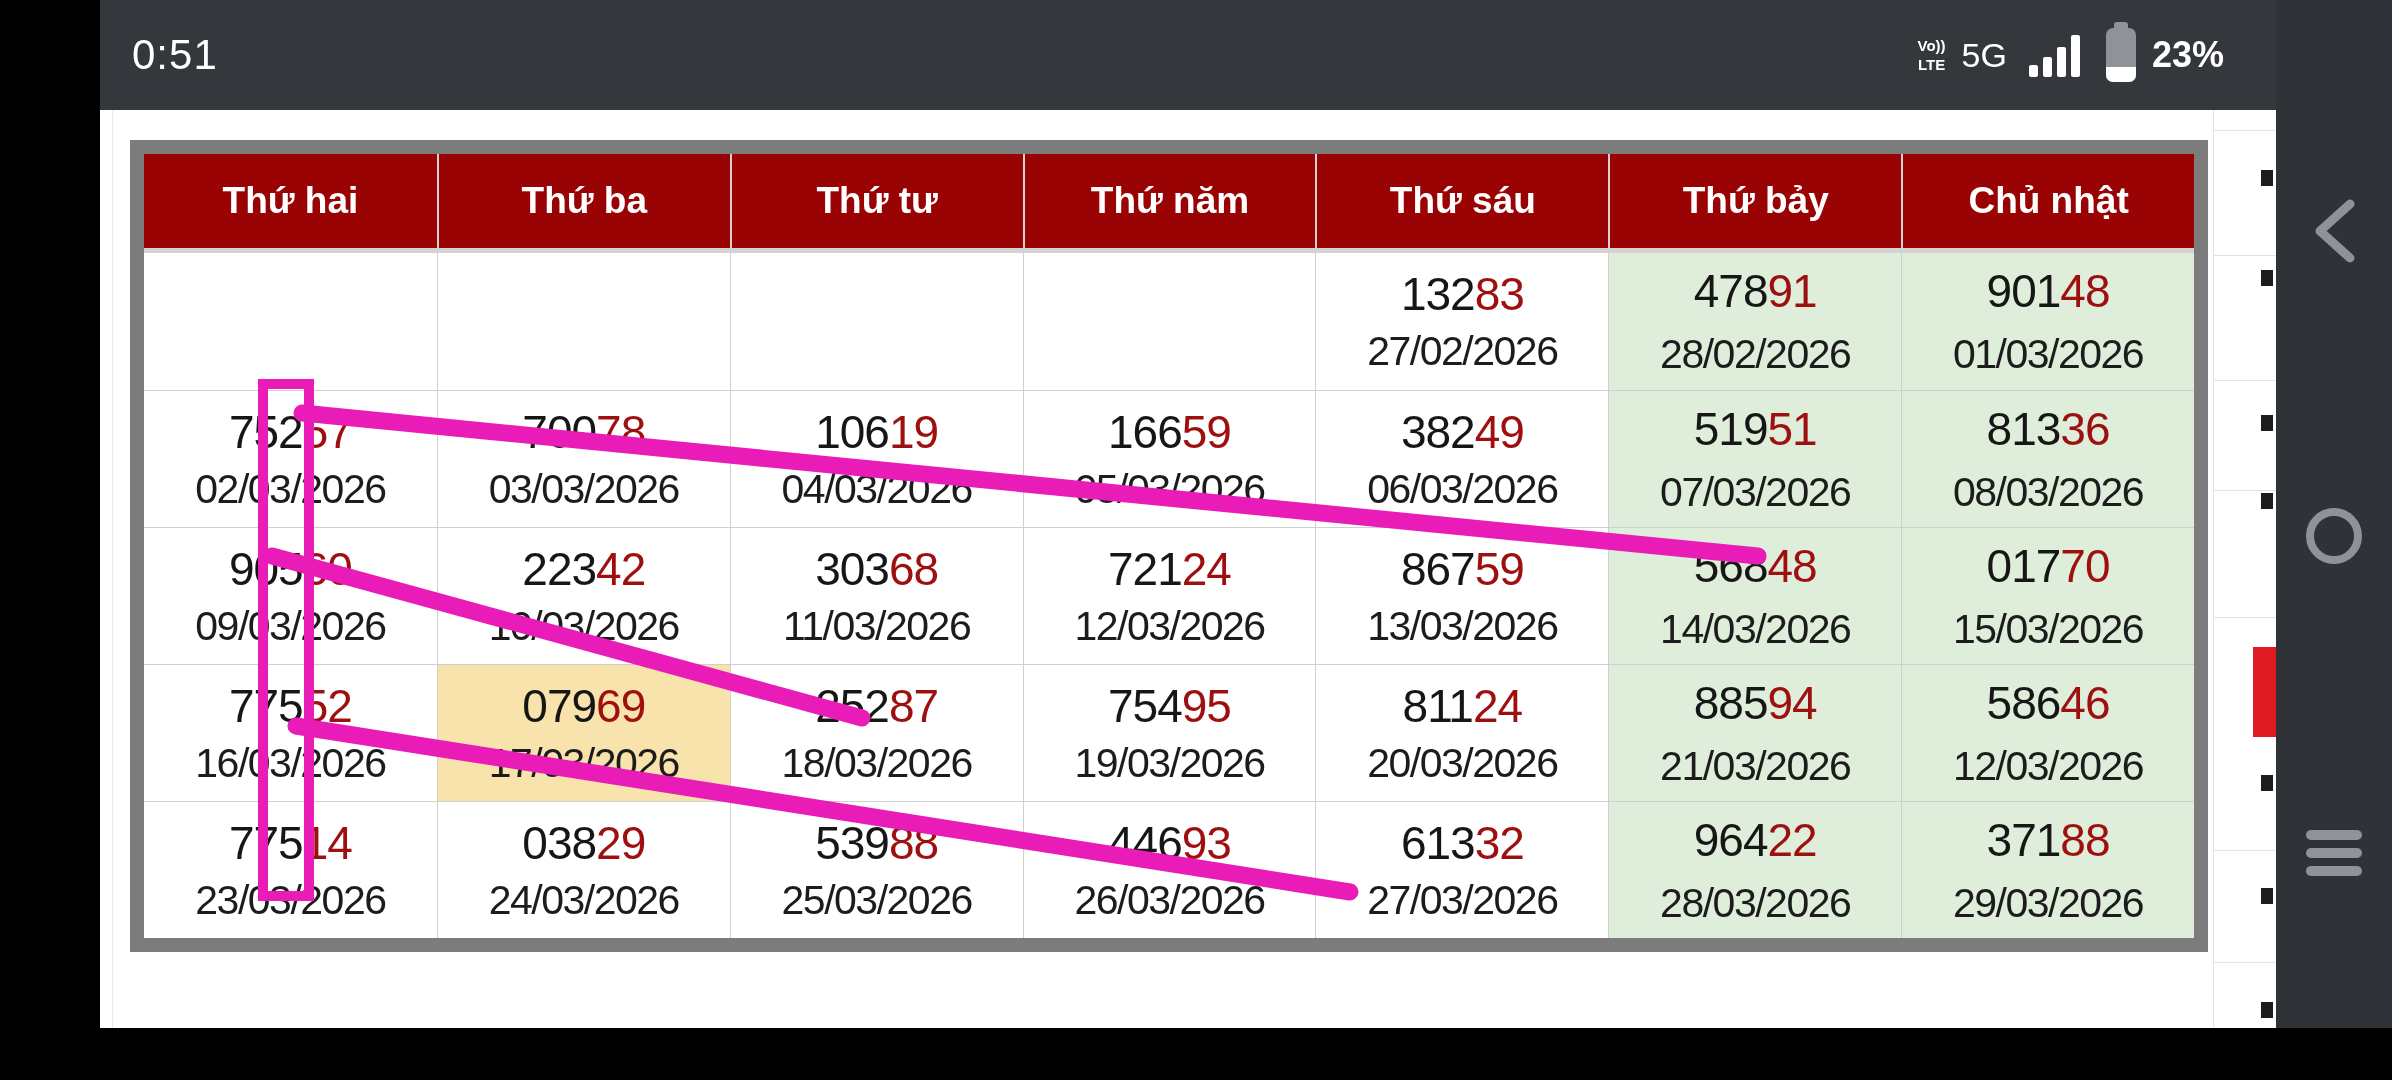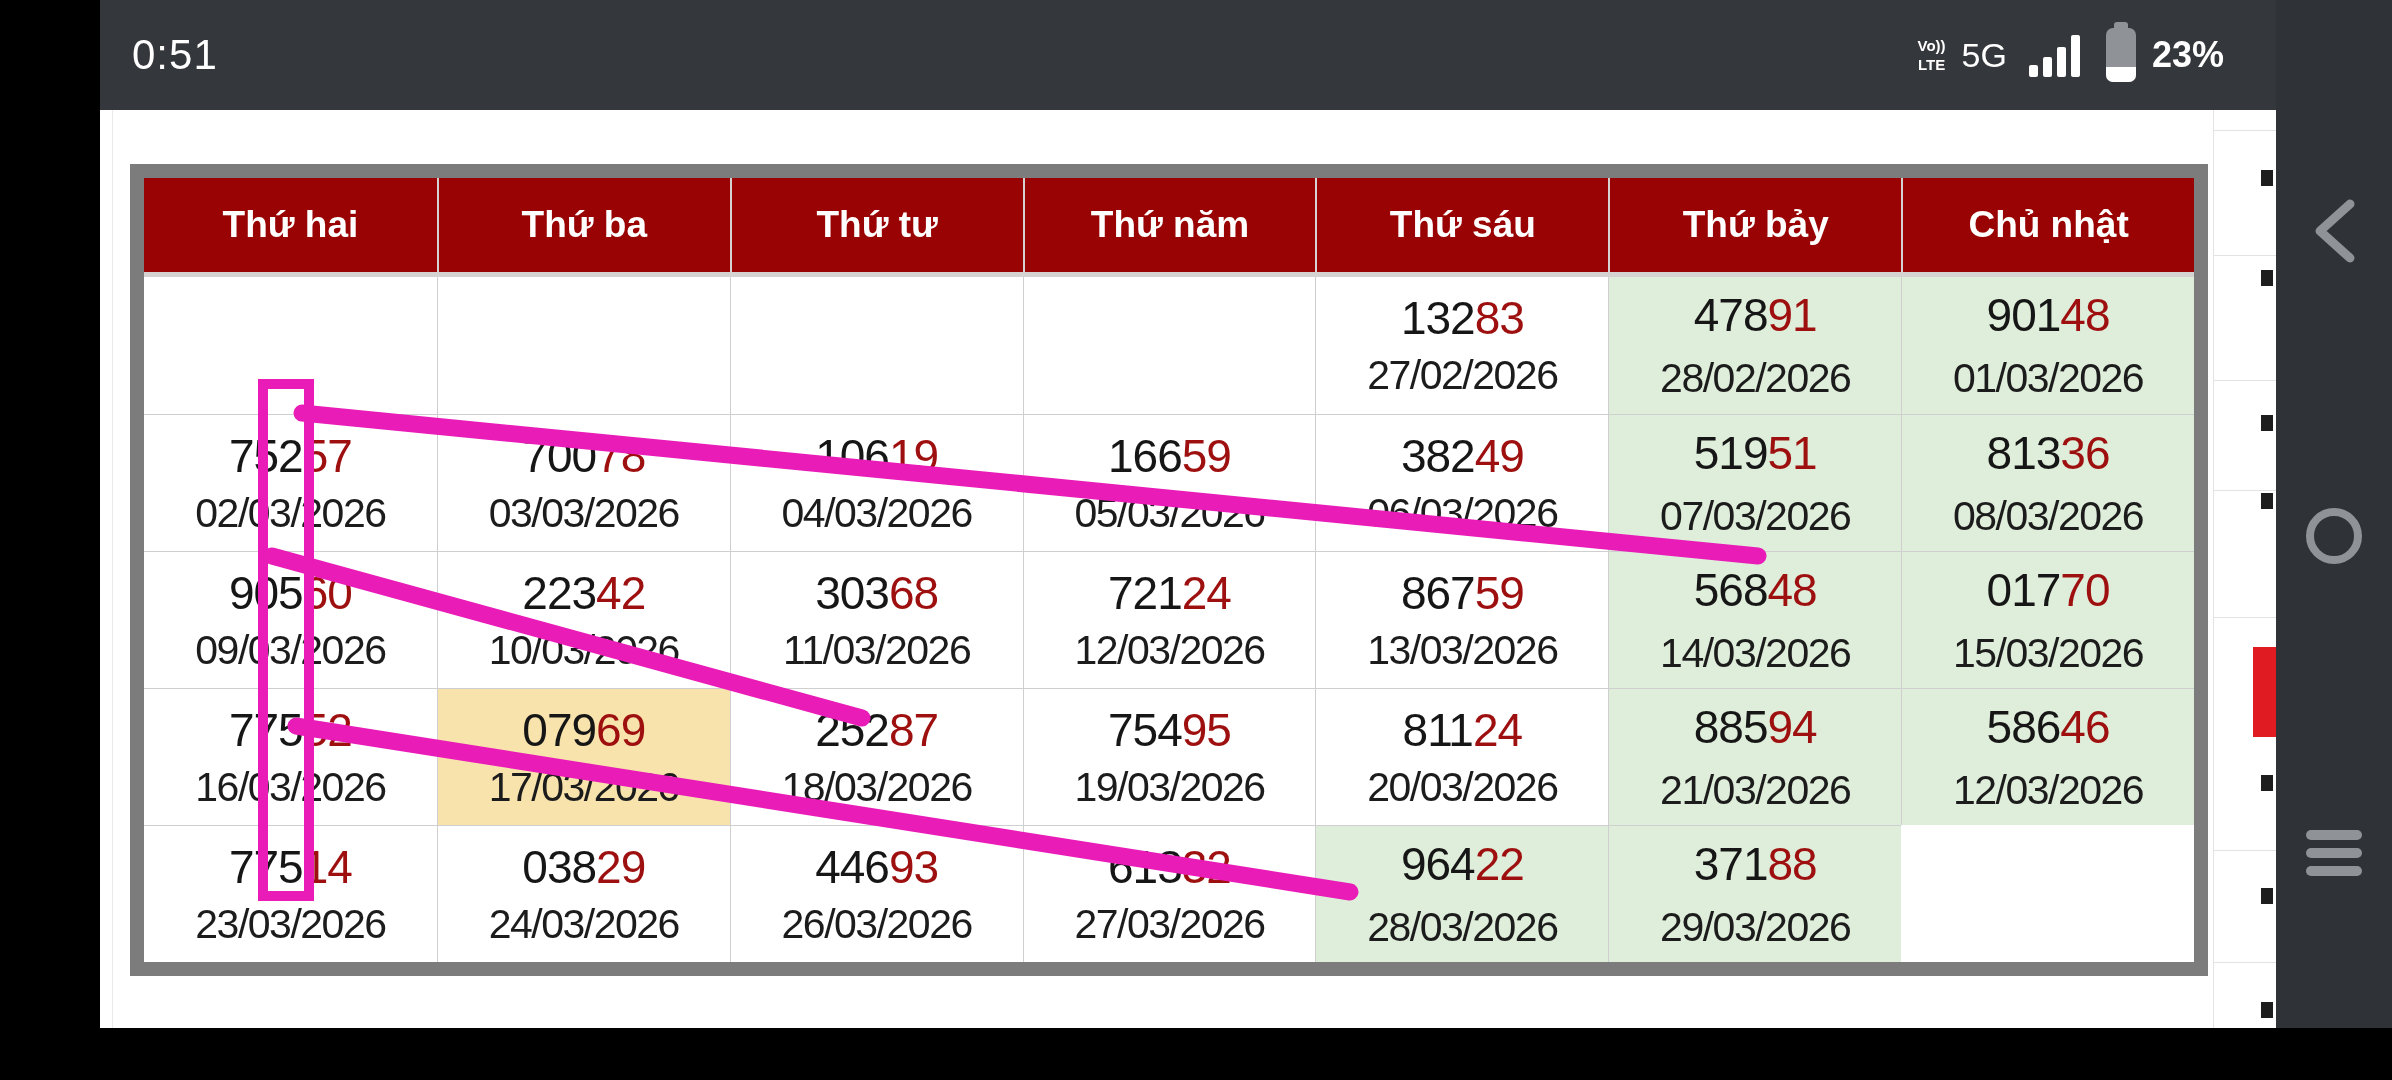--- a/index.html
+++ b/index.html
@@ -17,21 +17,21 @@
   .signal{display:flex;align-items:flex-end;gap:5px;height:44px;margin-left:6px;}
   .signal i{display:block;width:9px;background:#fff;border-radius:2px;}
   .battery{position:relative;width:30px;height:54px;background:#8f9296;border-radius:7px;margin-left:10px;}
   .battery:before{content:"";position:absolute;top:-6px;left:8px;width:14px;height:7px;background:#8f9296;border-radius:3px 3px 0 0;}
   .battery .lvl{position:absolute;left:0;bottom:0;width:100%;height:15px;background:#fff;border-radius:0 0 7px 7px;}
   .pct{font-size:36px;font-weight:700;}
   
   .page-edge{position:absolute;left:112px;top:110px;width:1px;height:970px;background:#e9e9e9;}
   .page-edge2{position:absolute;left:2213px;top:110px;width:1px;height:970px;background:#e3e3e3;}
   
-  .cal{position:absolute;left:130px;top:164px;width:2050px;height:784px;border:14px solid var(--table_border_gray,#7c7c7c);background:#fff;}
+  .cal{position:absolute;left:130px;top:140px;width:2050px;height:784px;border:14px solid var(--table_border_gray,#7c7c7c);background:#fff;}
   .cal-head{display:grid;grid-template-columns:repeat(7,1fr);height:94px;border-bottom:5px solid #d6d2d2;}
   .cal-head-cell{background:var(--header_red,#9a0303);color:#fff;font-size:37px;font-weight:700;
                  display:flex;align-items:center;justify-content:center;border-left:2px solid #d6d2d2;}
   .cal-head-cell:first-child{border-left:none;}
   .cal-body{display:grid;grid-template-columns:repeat(7,1fr);grid-auto-rows:137px;}
   .cal-cell{display:flex;flex-direction:column;align-items:center;justify-content:center;gap:14px;
             border-left:1px solid #cfcfcf;border-top:1px solid #cfcfcf;background:#fff;}
   .cal-cell.c0{border-left:none;}
   .cal-cell.r0{border-top:none;}
   .cal-cell.weekend{background:var(--weekend_green,#dfeeda);gap:20px;}
@@ -201,20 +201,24 @@
         </div>
         <div class="cal-cell c0">
           <div class="num"><span class="n-black">775</span><span class="n-red">14</span></div>
           <div class="date">23/03/2026</div>
         </div>
         <div class="cal-cell">
           <div class="num"><span class="n-black">038</span><span class="n-red">29</span></div>
           <div class="date">24/03/2026</div>
         </div>
         <div class="cal-cell">
+          <div class="num"><span class="n-black">539</span><span class="n-red">88</span></div>
+          <div class="date">25/03/2026</div>
+        </div>
+        <div class="cal-cell">
           <div class="num"><span class="n-black">446</span><span class="n-red">93</span></div>
           <div class="date">26/03/2026</div>
         </div>
         <div class="cal-cell">
           <div class="num"><span class="n-black">613</span><span class="n-red">32</span></div>
           <div class="date">27/03/2026</div>
         </div>
         <div class="cal-cell weekend">
           <div class="num"><span class="n-black">964</span><span class="n-red">22</span></div>
           <div class="date">28/03/2026</div>

